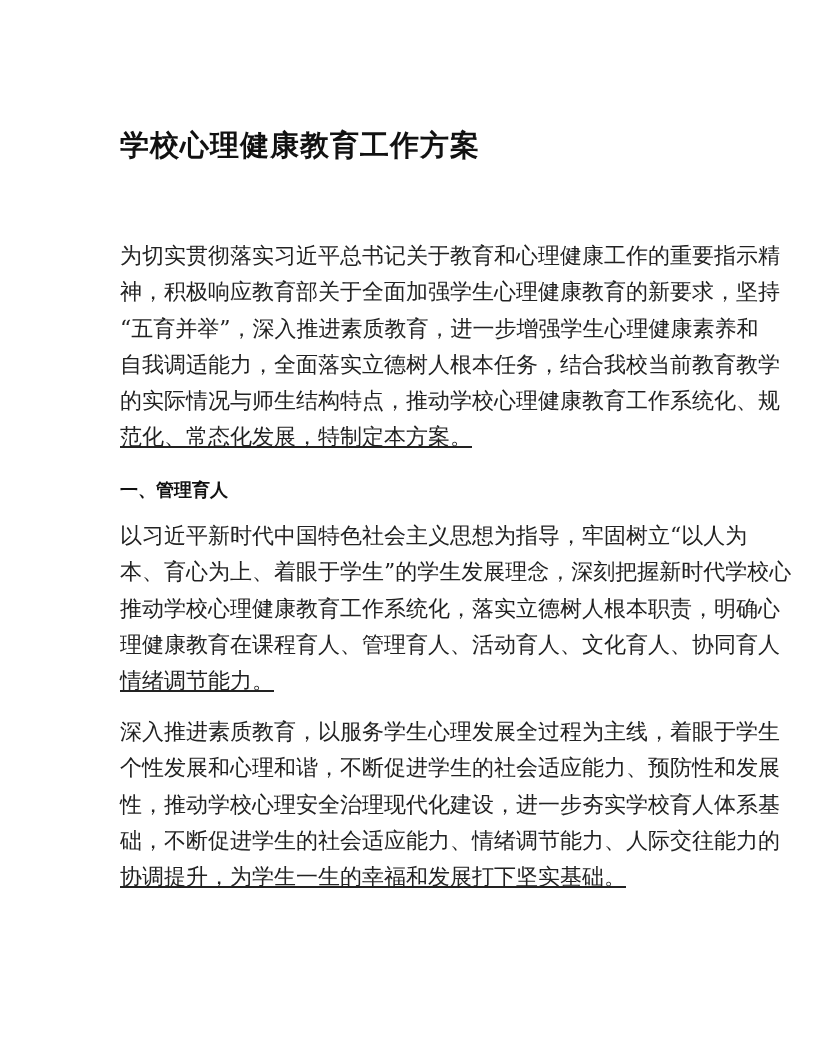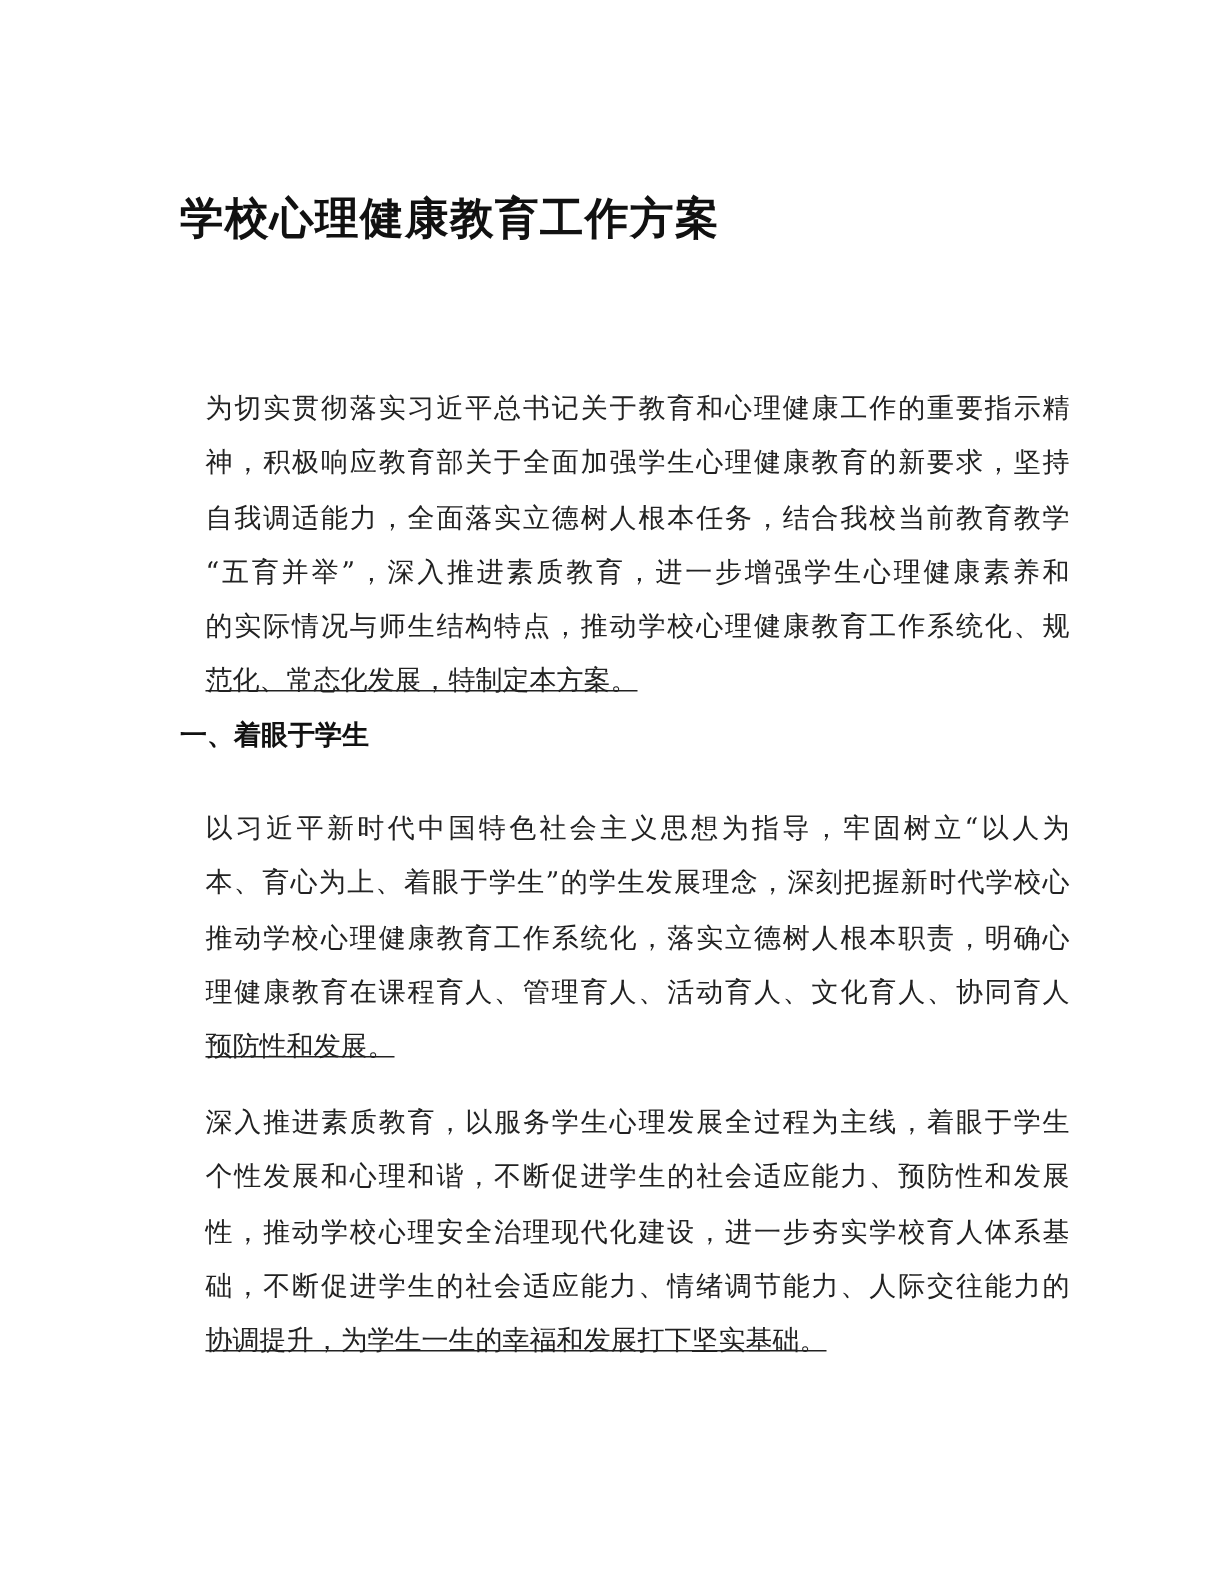--- a/index.html
+++ b/index.html
@@ -9,54 +9,54 @@
     background: #ffffff; color: #1a1a1a;
     font-family: "DejaVu Serif", "Liberation Serif", serif;
   }
   .title {
     position: absolute; left: 120px; top: 126px;
     font-family: "DejaVu Sans", "Liberation Sans", sans-serif;
     font-size: 29px; font-weight: bold; letter-spacing: 1px; color: #111;
     margin: 0;
   }
   .para {
-    position: absolute; left: 120px; width: 576px; margin: 17px;
-    font-size: 18px; line-height: 36.3px; color: #222;
+    position: absolute; left: 120px; width: 576px; margin: 0;
+    font-size: 22px; line-height: 36.3px; color: #222;
   }
   .line { display: block; white-space: nowrap; text-align: justify; text-align-last: justify; }
   .line.last { text-align-last: left; text-decoration: underline; }
   .heading {
     position: absolute; left: 120px; top: 478px; margin: 0;
     font-family: "DejaVu Sans", "Liberation Sans", sans-serif;
     font-size: 18px; font-weight: bold; color: #111;
   }
 </style>
 </head>
 <body>
 
 <div class="page">
   <h1 class="title">学校心理健康教育工作方案</h1>
 
   <p class="para" style="top:238px;">
     <span class="line">为切实贯彻落实习近平总书记关于教育和心理健康工作的重要指示精</span>
     <span class="line">神，积极响应教育部关于全面加强学生心理健康教育的新要求，坚持</span>
+    <span class="line">“五育并举”，深入推进素质教育，进一步增强学生心理健康素养和</span>
     <span class="line">自我调适能力，全面落实立德树人根本任务，结合我校当前教育教学</span>
-    <span class="line">“五育并举”，深入推进素质教育，进一步增强学生心理健康素养和</span>
     <span class="line">的实际情况与师生结构特点，推动学校心理健康教育工作系统化、规</span>
     <span class="line last">范化、常态化发展，特制定本方案。</span>
   </p>
 
-  <h2 class="heading">一、着眼于学生</h2>
+  <h2 class="heading">一、管理育人</h2>
 
   <p class="para" style="top:518px;">
     <span class="line">以习近平新时代中国特色社会主义思想为指导，牢固树立“以人为</span>
     <span class="line">本、育心为上、着眼于学生”的学生发展理念，深刻把握新时代学校心</span>
     <span class="line">推动学校心理健康教育工作系统化，落实立德树人根本职责，明确心</span>
     <span class="line">理健康教育在课程育人、管理育人、活动育人、文化育人、协同育人</span>
-    <span class="line last">预防性和发展。</span>
+    <span class="line last">情绪调节能力。</span>
   </p>
 
   <p class="para" style="top:714px;">
     <span class="line">深入推进素质教育，以服务学生心理发展全过程为主线，着眼于学生</span>
     <span class="line">个性发展和心理和谐，不断促进学生的社会适应能力、预防性和发展</span>
     <span class="line">性，推动学校心理安全治理现代化建设，进一步夯实学校育人体系基</span>
     <span class="line">础，不断促进学生的社会适应能力、情绪调节能力、人际交往能力的</span>
     <span class="line last">协调提升，为学生一生的幸福和发展打下坚实基础。</span>
   </p>
 </div>

